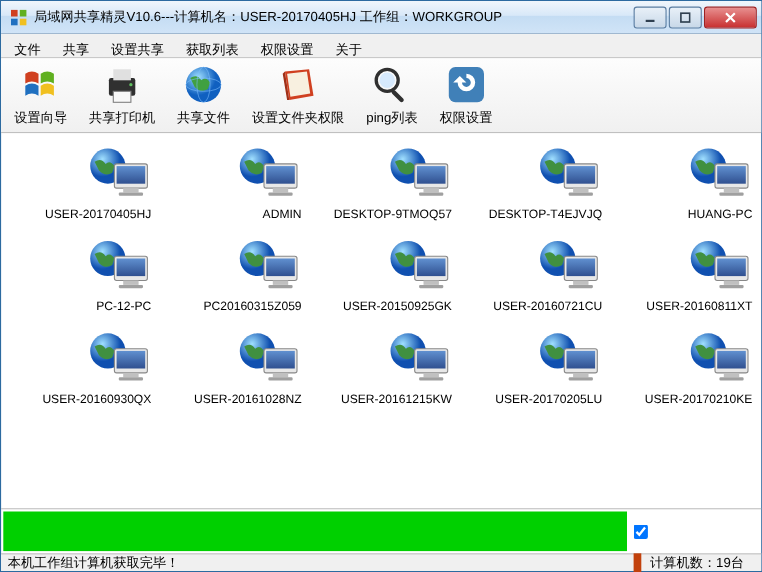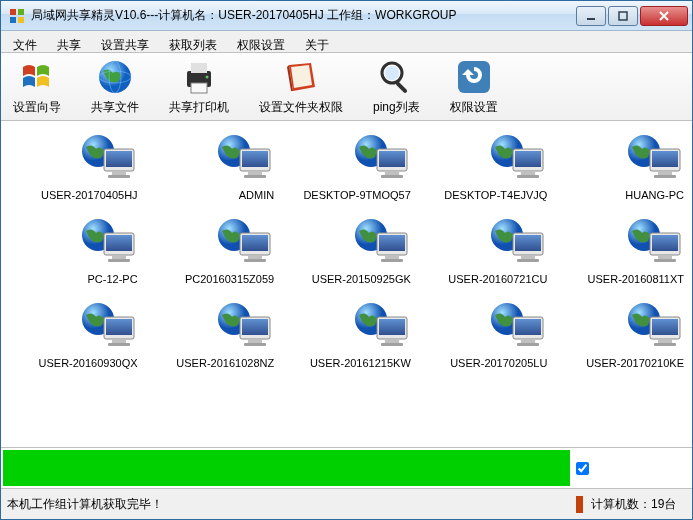--- a/index.html
+++ b/index.html
@@ -8,33 +8,33 @@
 .titlebar { height: 30px; background: linear-gradient(to bottom, #f0f6fc 0%, #d8e8f8 45%, #c4dcf3 46%, #d0e4f7 100%); display: flex; align-items: center; padding: 0 4px 0 8px; border-bottom: 1px solid #a0b8d0; }
 .titlebar-icon { width: 16px; height: 16px; margin-right: 6px; display: flex; align-items: center; justify-content: center; }
 .titlebar-text { flex: 1; color: #000; font-size: 12px; }
 .win-btns { display: flex; gap: 0; }
 .win-btn { width: 30px; height: 20px; border: 1px solid #5a7ca0; border-radius: 3px; margin-left: 2px; display: flex; align-items: center; justify-content: center; cursor: pointer; }
 .win-min { background: linear-gradient(#e8f0f8, #c8d8e8); }
 .win-max { background: linear-gradient(#e8f0f8, #c8d8e8); }
 .win-close { width: 48px; background: linear-gradient(#e89090, #c83030); border-color: #a02020; color: #fff; }
 .menubar { height: 22px; background: #f0f0f0; border-bottom: 1px solid #c0c0c0; display: flex; align-items: stretch; padding: 0 2px; }
 .menu-item { padding: 6px 10px; cursor: pointer; }
-.toolbar { height: 68px; background: linear-gradient(#fdfdfd, #f0f0f0); border-bottom: 1px solid #c0c0c0; display: flex; align-items: center; padding: 4px 8px; gap: 22px; }
+.toolbar { height: 68px; background: linear-gradient(#fdfdfd, #f0f0f0); border-bottom: 1px solid #c0c0c0; display: flex; align-items: center; padding: 4px 8px; gap: 12px; }
 .tool-btn { display: flex; flex-direction: column; align-items: center; cursor: pointer; padding: 2px 4px; }
 .tool-icon { width: 40px; height: 40px; display: flex; align-items: center; justify-content: center; }
 .tool-label { font-size: 12px; color: #000; margin-top: 2px; }
 .content { flex: 1; overflow: auto; padding: 10px 8px; display: grid; grid-template-columns: repeat(5, 1fr); gap: 14px 8px; align-content: start; }
 .comp-item { display: flex; flex-direction: column; align-items: flex-end; cursor: pointer; }
 .comp-icon { width: 58px; height: 52px; position: relative; }
 .comp-label { font-size: 11px; color: #000; margin-top: 6px; text-align: center; font-family: Tahoma, sans-serif; }
 .bottom-panel { display: flex; border-top: 1px solid #c0c0c0; }
 .progress { flex: 1; height: 36px; background: #00d000; margin: 2px; }
 .options { width: 120px; padding: 2px 4px; display: flex; flex-direction: column; justify-content: center; gap: 2px; font-size: 12px; }
 .options label { display: flex; align-items: center; gap: 3px; cursor: pointer; }
-.statusbar { height: 31px; background: #f0f0f0; border-top: 1px solid #c0c0c0; display: flex; align-items: center; padding: 0 6px; font-size: 12px; }
+.statusbar { height: 16px; background: #f0f0f0; border-top: 1px solid #c0c0c0; display: flex; align-items: center; padding: 0 6px; font-size: 12px; }
 .status-left { flex: 1; }
 .status-right { border-left: 7px solid #c2410c; padding-left: 8px; width: 110px; }
 svg { display: block; }
 </style>
 </head>
 <body>
 
 <div class="window">
 
   <div class="titlebar">
@@ -83,44 +83,44 @@
             <path d="M20 10 Q26 6 32 10 L32 19 Q26 15 20 19 Z" fill="#60b020"></path>
             <path d="M6 21 Q12 17 18 21 L18 30 Q12 26 6 30 Z" fill="#2070c0"></path>
             <path d="M20 21 Q26 17 32 21 L32 30 Q26 26 20 30 Z" fill="#f0c020"></path>
           </svg>
         </div>
         <div class="tool-label">设置向导</div>
       </div>
       <div class="tool-btn">
         <div class="tool-icon">
           <svg width="40" height="40">
+            <rect x="8" y="14" width="24" height="16" rx="2" fill="#303030"></rect>
+            <rect x="12" y="6" width="16" height="10" fill="#e0e0e0"></rect>
+            <rect x="12" y="26" width="16" height="10" fill="#f8f8f8" stroke="#808080"></rect>
+            <circle cx="28" cy="20" r="1.5" fill="#60c060"></circle>
+          </svg>
+        </div>
+        <div class="tool-label">共享打印机</div>
+      </div>
+      <div class="tool-btn">
+        <div class="tool-icon">
+          <svg width="40" height="40">
             <defs>
               <radialGradient id="g1" cx="35%" cy="30%">
                 <stop offset="0%" stop-color="#a0e0ff"></stop>
                 <stop offset="100%" stop-color="#1060c0"></stop>
               </radialGradient>
             </defs>
             <circle cx="20" cy="20" r="16" fill="url(#g1)"></circle>
             <path d="M8 14 Q14 10 18 16 Q22 12 26 18 L24 24 Q18 28 12 22 Z" fill="#40a040"></path>
             <ellipse cx="20" cy="20" rx="16" ry="6" fill="none" stroke="#80c0ff" stroke-width="0.5"></ellipse>
             <ellipse cx="20" cy="20" rx="6" ry="16" fill="none" stroke="#80c0ff" stroke-width="0.5"></ellipse>
           </svg>
         </div>
         <div class="tool-label">共享文件</div>
-      </div>
-      <div class="tool-btn">
-        <div class="tool-icon">
-          <svg width="40" height="40">
-            <rect x="8" y="14" width="24" height="16" rx="2" fill="#303030"></rect>
-            <rect x="12" y="6" width="16" height="10" fill="#e0e0e0"></rect>
-            <rect x="12" y="26" width="16" height="10" fill="#f8f8f8" stroke="#808080"></rect>
-            <circle cx="28" cy="20" r="1.5" fill="#60c060"></circle>
-          </svg>
-        </div>
-        <div class="tool-label">共享打印机</div>
       </div>
       <div class="tool-btn">
         <div class="tool-icon">
           <svg width="40" height="40">
             <path d="M8 8 L30 6 L34 30 L12 34 Z" fill="#d04020"></path>
             <path d="M10 10 L28 8 L31 28 L13 31 Z" fill="#f8f0e0"></path>
             <path d="M8 8 L12 34 L10 34 L6 10 Z" fill="#a03018"></path>
           </svg>
         </div>
         <div class="tool-label">设置文件夹权限</div>

